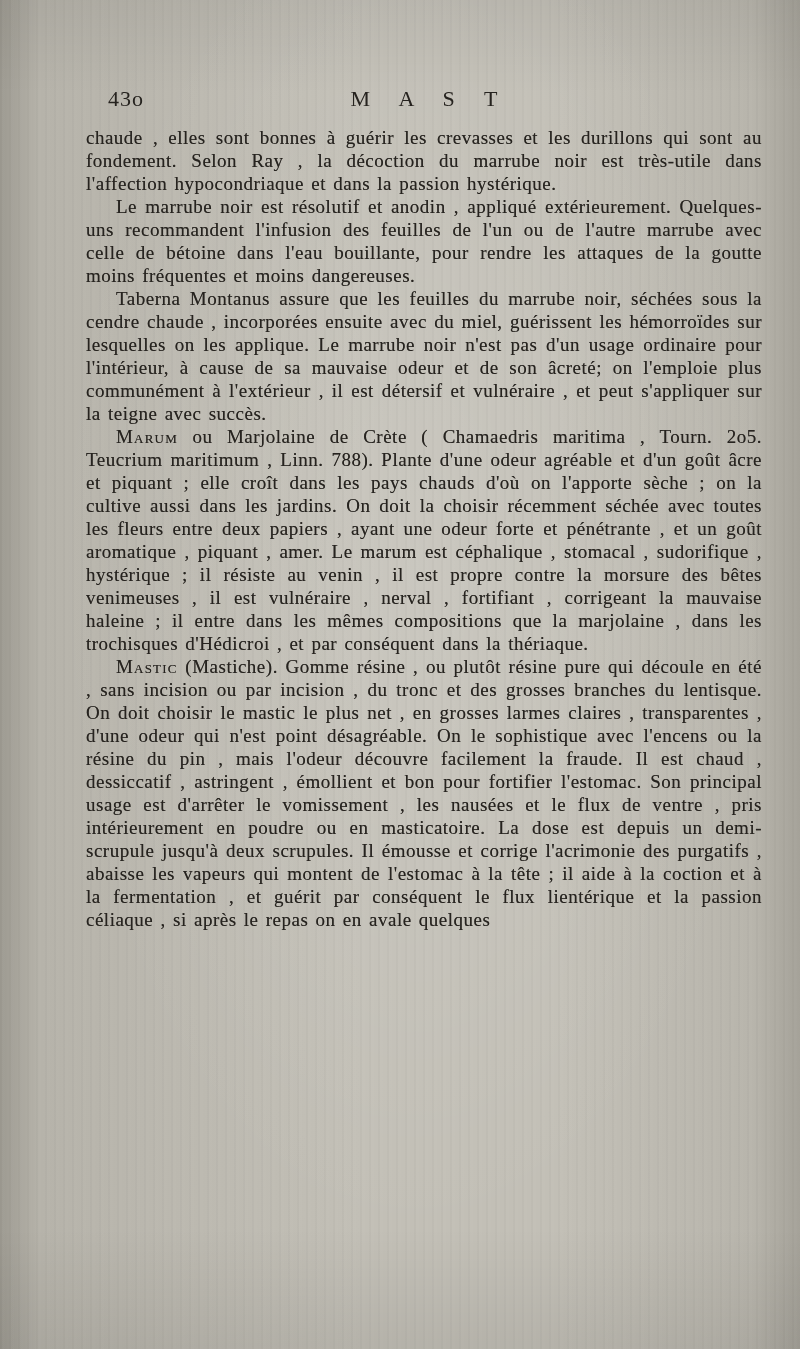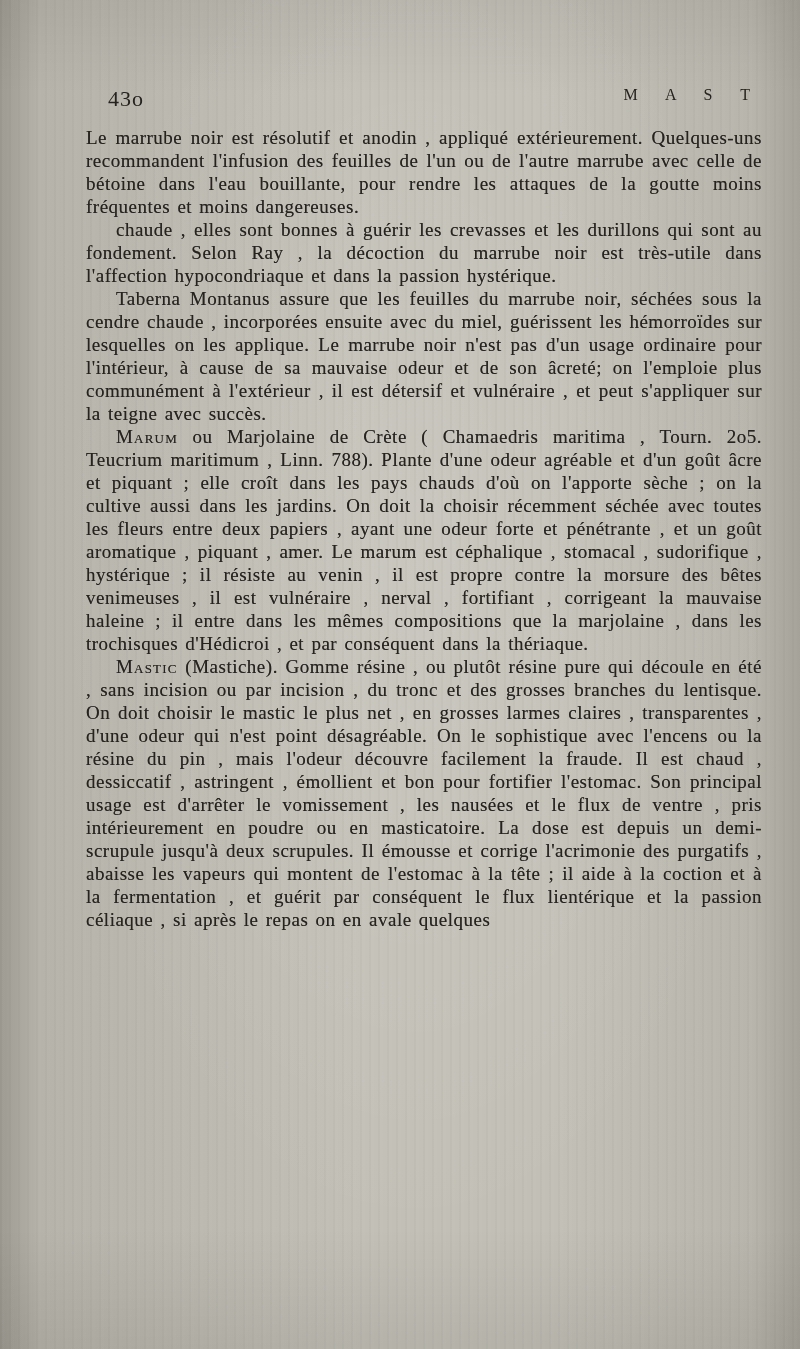--- a/index.html
+++ b/index.html
@@ -54,22 +54,22 @@
     left: 22px;
     top: 0;
     font-size: 22px;
     letter-spacing: 1px;
   }
   .running-title {
     position: absolute;
     left: 0;
     right: 0;
     top: 0;
-    text-align: right;
-    font-size: 16px;
+    text-align: center;
+    font-size: 22px;
     letter-spacing: 12px;
     text-indent: 12px; 
   }
   .text-block {
     font-size: 19px;
     line-height: 23px;
     text-align: justify;
     letter-spacing: 0.5px;
     word-spacing: 2px;
     text-shadow: 0 0 0.6px rgba(38,35,31,0.55);
@@ -92,20 +92,20 @@
 <body>
 
 <div class="page">
   <div class="content">
     <div class="running-head">
       <span class="page-number">43o</span>
       <span class="running-title">M A S T</span>
     </div>
     <div class="text-block">
 
-    <p class="para"><span>Le marrube noir est résolutif et anodin , appliqué extérieurement. Quelques-uns recommandent l'infusion des feuilles de l'un ou de l'autre marrube avec celle de bétoine dans l'eau bouillante, pour rendre les attaques de la goutte moins fréquentes et moins dangereuses.</span></p>
-        <p class="para"><span>chaude , elles sont bonnes à guérir les crevasses et les durillons qui sont au fondement. Selon Ray , la décoction du marrube noir est très-utile dans l'affection hypocondriaque et dans la passion hystérique.</span></p>
+    <p class="para"><span>chaude , elles sont bonnes à guérir les crevasses et les durillons qui sont au fondement. Selon Ray , la décoction du marrube noir est très-utile dans l'affection hypocondriaque et dans la passion hystérique.</span></p>
+        <p class="para"><span>Le marrube noir est résolutif et anodin , appliqué extérieurement. Quelques-uns recommandent l'infusion des feuilles de l'un ou de l'autre marrube avec celle de bétoine dans l'eau bouillante, pour rendre les attaques de la goutte moins fréquentes et moins dangereuses.</span></p>
         <p class="para"><span>Taberna Montanus assure que les feuilles du marrube noir, séchées sous la cendre chaude , incorporées ensuite avec du miel, guérissent les hémorroïdes sur lesquelles on les applique. Le marrube noir n'est pas d'un usage ordinaire pour l'intérieur, à cause de sa mauvaise odeur et de son âcreté; on l'emploie plus communément à l'extérieur , il est détersif et vulnéraire , et peut s'appliquer sur la teigne avec succès.</span></p>
         <p class="para"><span class="smallcaps">Marum</span><span> ou Marjolaine de Crète ( </span><span class="italic">Chamaedris maritima</span><span> , Tourn. 2o5. </span><span class="italic">Teucrium maritimum</span><span> , Linn. 788). Plante d'une odeur agréable et d'un goût âcre et piquant ; elle croît dans les pays chauds d'où on l'apporte sèche ; on la cultive aussi dans les jardins. On doit la choisir récemment séchée avec toutes les fleurs entre deux papiers , ayant une odeur forte et pénétrante , et un goût aromatique , piquant , amer. Le </span><span class="italic">marum</span><span> est céphalique , stomacal , sudorifique , hystérique ; il résiste au venin , il est propre contre la morsure des bêtes venimeuses , il est vulnéraire , nerval , fortifiant , corrigeant la mauvaise haleine ; il entre dans les mêmes compositions que la marjolaine , dans les trochisques d'Hédicroi , et par conséquent dans la thériaque.</span></p>
         <p class="para"><span class="smallcaps">Mastic</span><span> (</span><span class="italic">Mastiche</span><span>). Gomme résine , ou plutôt résine pure qui découle en été , sans incision ou par incision , du tronc et des grosses branches du lentisque. On doit choisir le mastic le plus net , en grosses larmes claires , transparentes , d'une odeur qui n'est point désagréable. On le sophistique avec l'encens ou la résine du pin , mais l'odeur découvre facilement la fraude. Il est chaud , dessiccatif , astringent , émollient et bon pour fortifier l'estomac. Son principal usage est d'arrêter le vomissement , les nausées et le flux de ventre , pris intérieurement en poudre ou en masticatoire. La dose est depuis un demi-scrupule jusqu'à deux scrupules. Il émousse et corrige l'acrimonie des purgatifs , abaisse les vapeurs qui montent de l'estomac à la tête ; il aide à la coction et à la fermentation , et guérit par conséquent le flux lientérique et la passion céliaque , si après le repas on en avale quelques</span></p>
       </div>
   </div>
 </div>
 
 </body></html>

